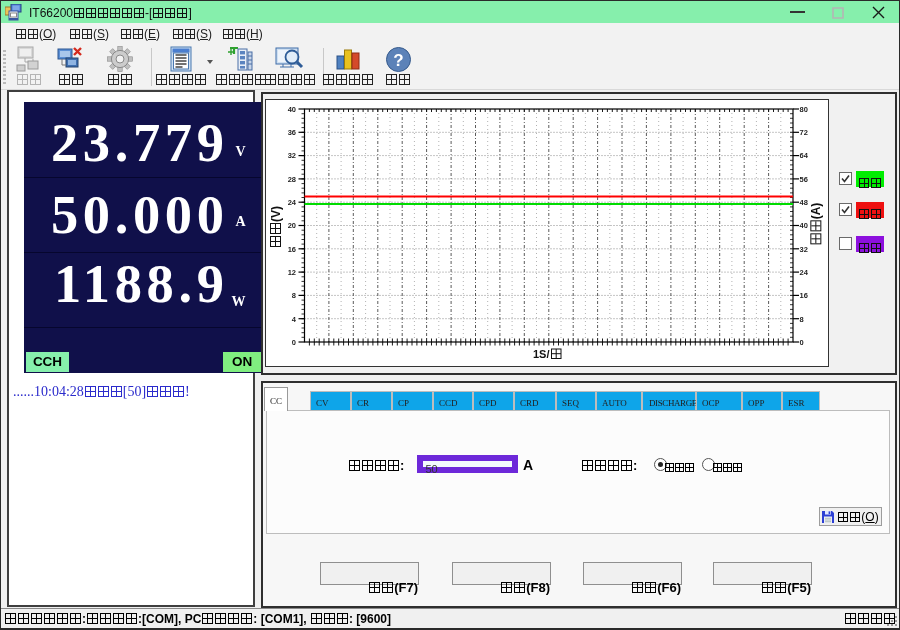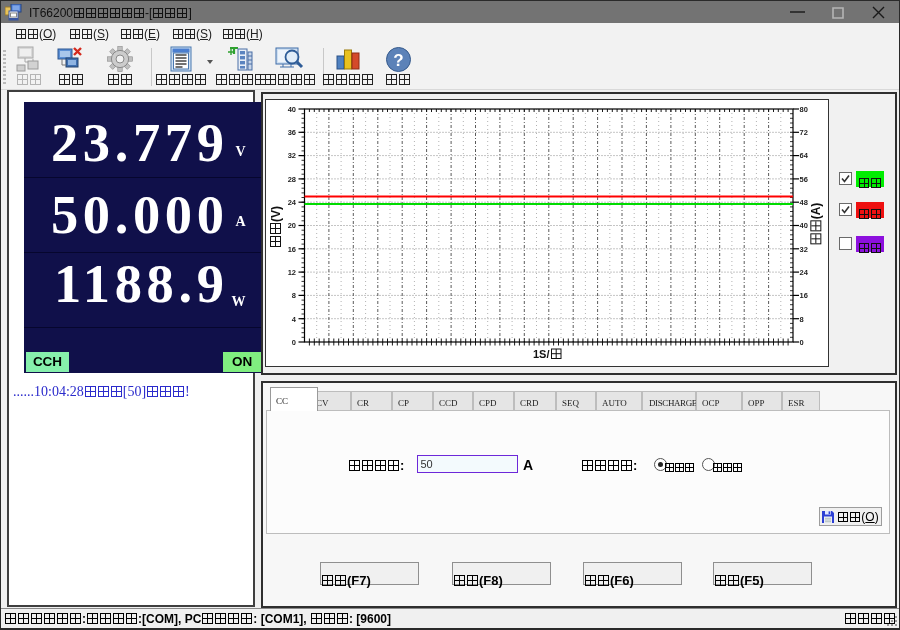--- a/index.html
+++ b/index.html
@@ -5,21 +5,21 @@
 html,body{width:900px;height:630px;overflow:hidden}
 body{position:relative;background:#f0f0f0;font-family:"Liberation Sans",sans-serif;color:#000}
 .abs{position:absolute}
 
 .h{display:inline-block;width:11px;height:11px;border:1px solid currentColor;vertical-align:-1px;margin:0 1px;
 background:linear-gradient(currentColor,currentColor) 50% 50%/100% 1px no-repeat,linear-gradient(currentColor,currentColor) 50% 50%/1px 100% no-repeat}
 .h.s{width:10px;height:10px;vertical-align:-1px}
 .h.t{width:9px;height:9px;margin:0 .5px}
 
 #winborder{left:0;top:0;width:900px;height:630px;border:1px solid #2a2a2a;border-bottom-width:2px;pointer-events:none;z-index:99}
-#titlebar{left:1px;top:1px;width:898px;height:22px;background:#737373}
+#titlebar{left:1px;top:1px;width:898px;height:22px;background:#86efac}
 #title{left:28px;top:5px;font-size:12px;color:#111}
 #menubar{left:1px;top:23px;width:898px;height:21px;background:#f2f2f2}
 .mi{position:absolute;top:4px;font-size:12px;color:#222}
 #toolbar{left:1px;top:44px;width:898px;height:46px;background:#f2f2f2;border-bottom:1px solid #d9d9d9}
 .tbi{position:absolute;text-align:center;font-size:12px;color:#333}
 .tsep{position:absolute;top:4px;height:38px;width:1px;background:#c8c8c8}
 
 #lpanel{left:7px;top:90px;width:248px;height:517px;background:#fff;border:2px solid #3f3f3f}
 #navy{position:absolute;left:15px;top:10px;width:237.5px;height:271px;background:#10104a}
 .bignum{position:absolute;right:33px;font-size:54.5px;letter-spacing:4.6px;line-height:1;font-family:"Liberation Serif",serif;font-weight:bold;color:#fff}
@@ -31,29 +31,29 @@
 #logline{position:absolute;left:4px;top:292px;font-family:"Liberation Serif",serif;font-size:14px;color:#2b2bcc;white-space:nowrap}
 
 #chartbox{left:261px;top:92px;width:636px;height:283px;background:#f1f1f1;border:2px solid #2f2f2f}
 #chartctl{position:absolute;left:2px;top:5px;width:564px;height:268px;background:#fff;border:1px solid #333}
 .vtitle{z-index:6;position:absolute;font-size:12px;font-weight:bold;color:#111;transform:rotate(-90deg);transform-origin:center;white-space:nowrap}
 .leg{position:absolute;left:576px;width:56px;height:16px}
 .cb{position:absolute;left:0;top:1px;width:13px;height:13px;background:#fff;border:1px solid #6a6a6a}
 .lbl{position:absolute;left:17px;top:0;width:28px;height:16px;color:#111;text-align:center;padding-top:2px}
 
 #botbox{left:261px;top:381px;width:636px;height:227px;background:#f7f7f7;border:2px solid #2f2f2f}
-.tab{position:absolute;top:8px;height:22px;background:#e5e5e5;border:1px solid #bdbdbd;border-bottom:none;font-family:"Liberation Serif",serif;font-size:9px;color:#222;padding:6px 0 0 5px}
+.tab{position:absolute;top:8px;height:22px;background:#0ea5e9;border:1px solid #bdbdbd;border-bottom:none;font-family:"Liberation Serif",serif;font-size:9px;color:#222;padding:6px 0 0 5px}
 #tabpage{position:absolute;left:3px;top:27px;width:624px;height:124px;background:#fcfcfc;border:1px solid #bdbdbd}
 #tabCC{background:#fff;border-color:#9a9a9a;z-index:3;top:4px;height:24px;padding-top:8px}
 .fldlbl{position:absolute;font-size:13px;font-weight:bold;color:#000;white-space:nowrap}
-#inpbox{position:absolute;left:149.5px;top:44px;width:101px;height:18px;background:#f3fafd;border:1px solid #6d28d9;font-size:11px;color:#333;padding:2px 0 0 3px}
+#inpbox{position:absolute;left:149.5px;top:44px;width:101px;height:18px;background:#f3fafd;border:6px solid #6d28d9;font-size:11px;color:#333;padding:2px 0 0 3px}
 .radio{position:absolute;width:13px;height:13px;border:1px solid #555;border-radius:50%;background:#fff}
 .radio.on:after{content:"";position:absolute;left:3px;top:3px;width:5px;height:5px;border-radius:50%;background:#222}
 #setbtn{position:absolute;left:552px;top:96px;width:63px;height:19px;background:#f0f0f0;border:1px solid #9d9d9d;font-size:12px;color:#000;padding-top:2px;text-align:center}
-.fbtn{position:absolute;top:179px;width:99px;height:23px;background:#f0f0f0;border:1px solid #8f8f8f;font-size:13px;font-weight:bold;text-align:left;padding-top:10px}
+.fbtn{position:absolute;top:179px;width:99px;height:23px;background:#f0f0f0;border:1px solid #8f8f8f;font-size:13px;font-weight:bold;text-align:right;padding-top:17px}
 
 #statusbar{left:1px;top:608px;width:898px;height:20px;background:#f0f0f0;border-top:1px solid #8a8a8a;font-size:12px;font-weight:bold}
 </style></head>
 <body>
 <div class="abs" id="titlebar">
   <svg class="abs" style="left:4px;top:3px" width="17" height="17" viewBox="0 0 17 17">
     <rect x="0" y="3" width="9" height="8" fill="#e8c35a" stroke="#9a7b2d"></rect>
     <rect x="6" y="0" width="10" height="8" fill="#4f7fd9" stroke="#26457e"></rect>
     <rect x="7.5" y="1.5" width="7" height="5" fill="#7ea6e8"></rect>
     <rect x="4" y="7" width="9" height="9" fill="#eef2fb" stroke="#3a56a0"></rect>
@@ -315,21 +315,21 @@
 <line x1="38.5" y1="104" x2="527.0" y2="104" stroke="#00dc00" stroke-width="1.8"></line>
 <text x="267" y="258" font-family="Liberation Sans" font-size="11" font-weight="bold" fill="#111">1S/</text>
 <g stroke="#111" fill="none">
           <rect x="285.5" y="249" width="9.5" height="9.5"></rect>
           <path d="M285.5 253.7h9.5M290.2 249v9.5"></path>
         </g>
 </svg>
     </div>
 </div>
 <div class="abs" id="botbox">
-  <div class="tab" id="tabCC" style="left:7px;width:48px">CC</div>
+  <div class="tab" id="tabCC" style="left:1px;width:24px">CC</div>
   <div class="tab" style="left:47px;width:41px">CV</div>
   <div class="tab" style="left:88px;width:41px">CR</div>
   <div class="tab" style="left:129px;width:41px">CP</div>
   <div class="tab" style="left:170px;width:40px">CCD</div>
   <div class="tab" style="left:210px;width:41px">CPD</div>
   <div class="tab" style="left:251px;width:42px">CRD</div>
   <div class="tab" style="left:293px;width:40px">SEQ</div>
   <div class="tab" style="left:333px;width:46px">AUTO</div>
   <div class="tab" style="left:379px;width:54px;padding-left:6px;letter-spacing:-.4px">DISCHARGE</div>
   <div class="tab" style="left:433px;width:46px">OCP</div>

